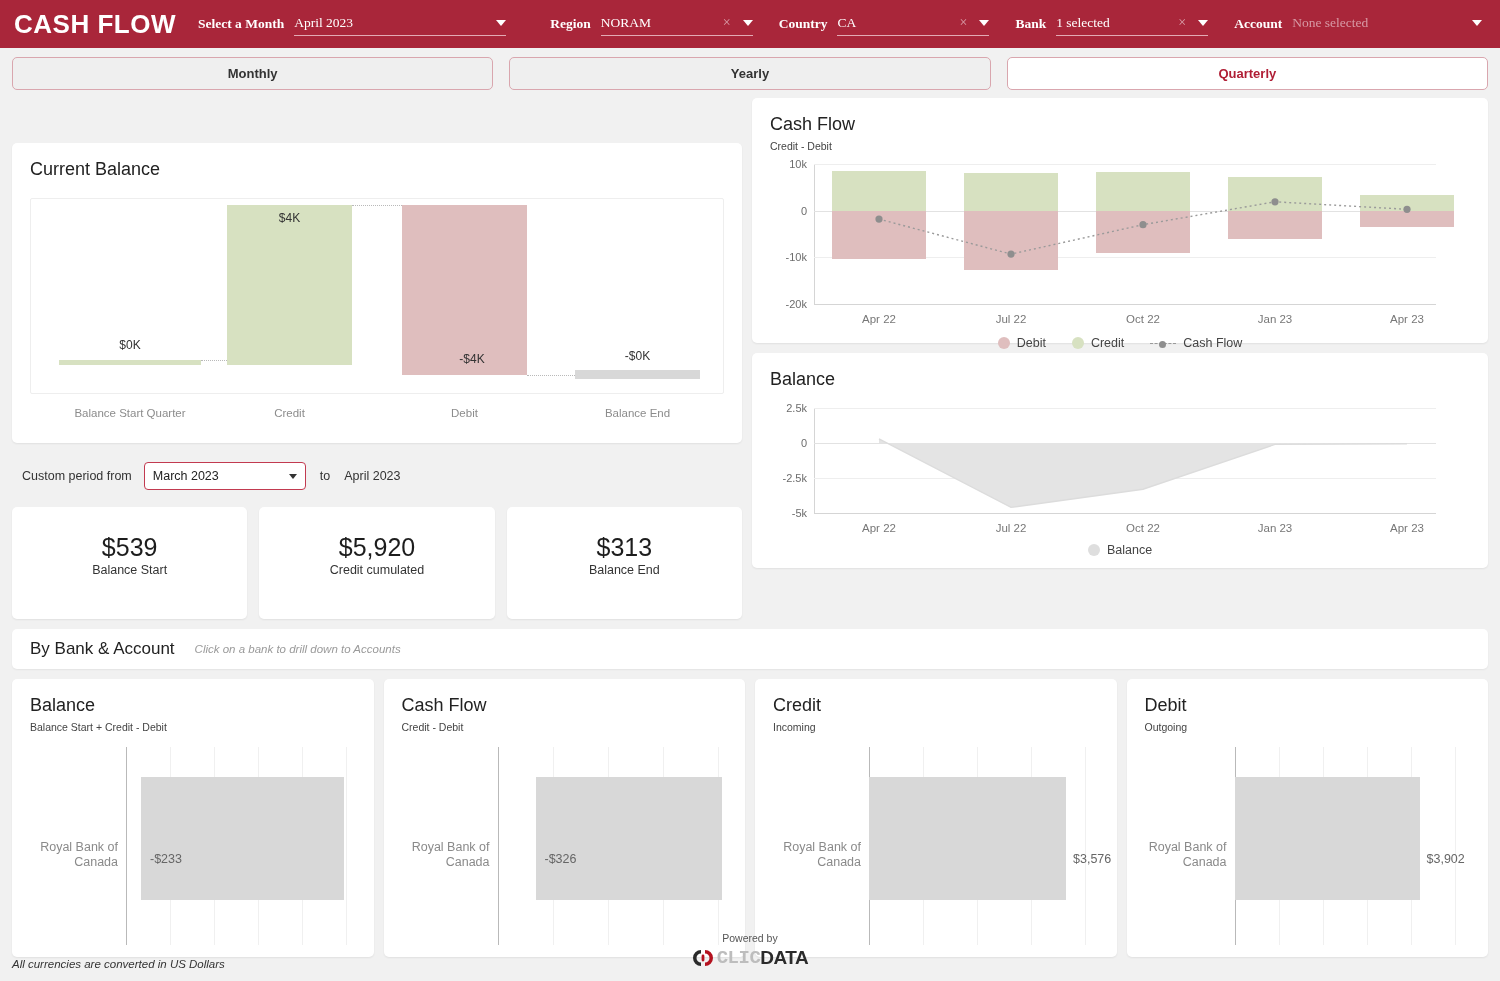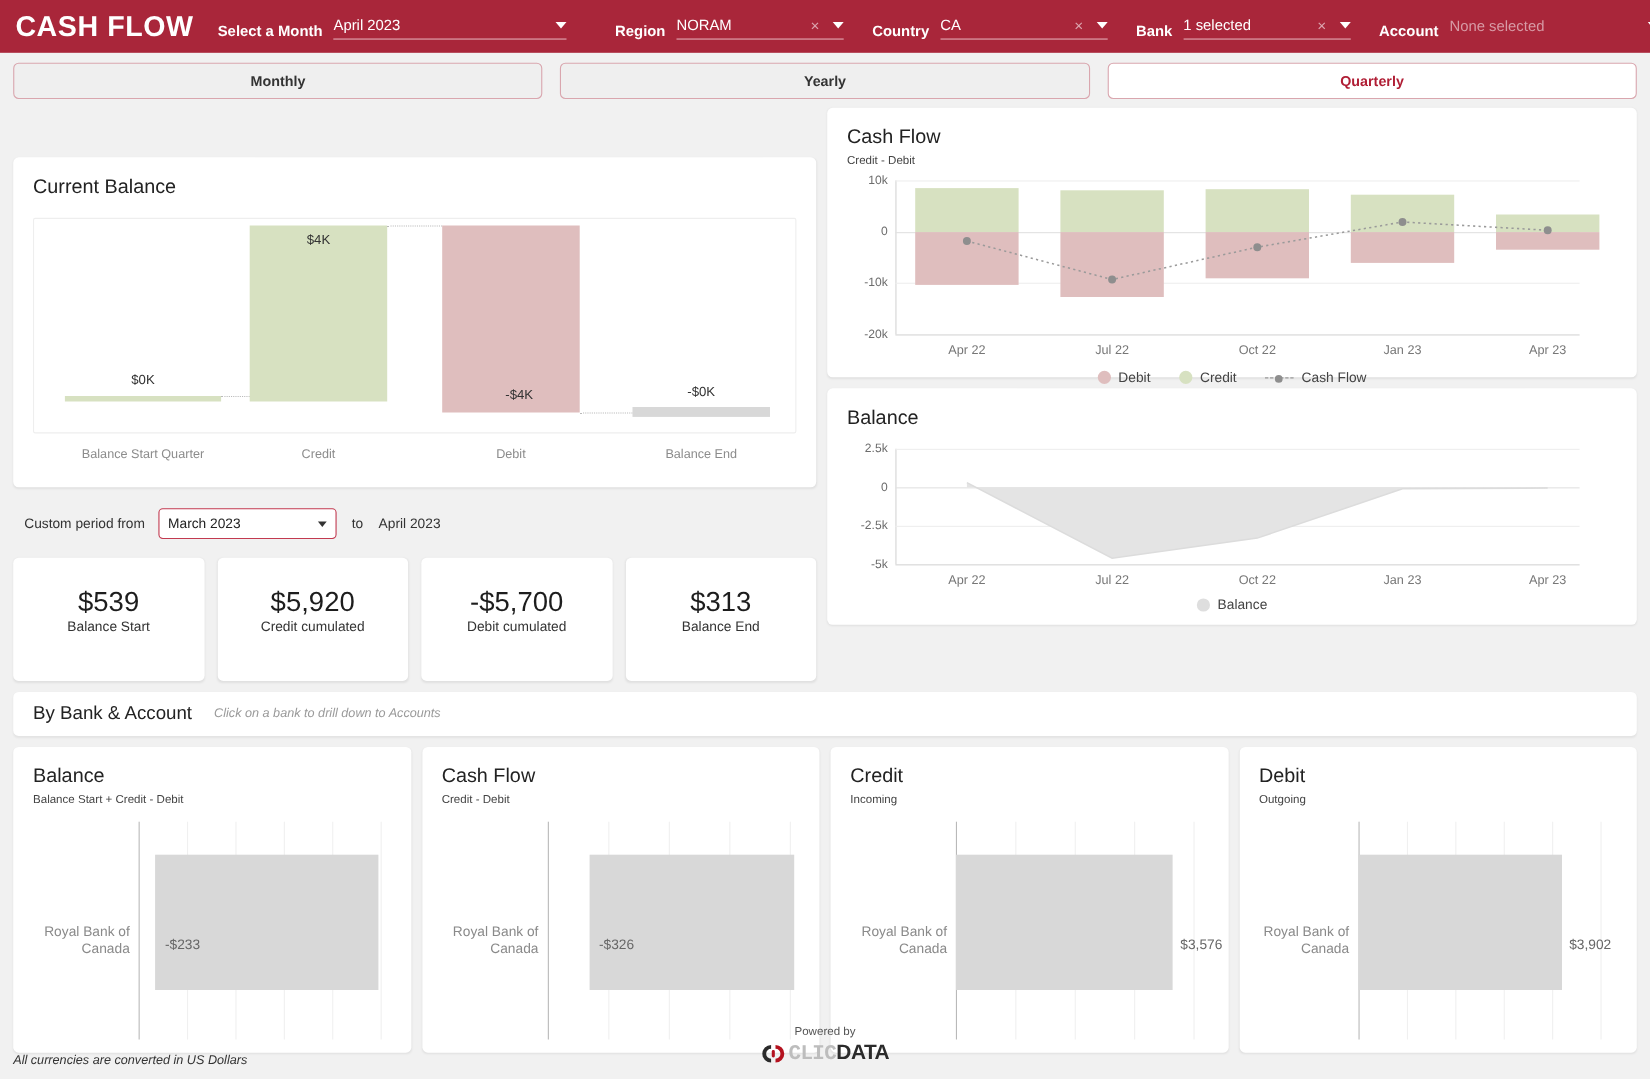--- a/index.html
+++ b/index.html
@@ -16,21 +16,21 @@
     background: #a9263a;
     display: flex; align-items: center;
     padding: 0 14px 0 14px;
     color: #fff;
     position: relative;
   }
   .brand {
     font-size: 26px; font-weight: bold; letter-spacing: .5px;
     color: #ffffff; white-space: nowrap; margin-right: 22px;
   }
-  .filter-group { display: flex; align-items: flex-end; white-space: nowrap; }
+  .filter-group { display: flex; align-items: center; white-space: nowrap; font-family: Liberation Serif, serif; }
   .filter-label {
     font-size: 13.5px; font-weight: bold; color: #ffffff;
     margin-right: 10px; white-space: nowrap;
   }
   .filter-ctl {
     position: relative; display: flex; align-items: center;
     border-bottom: 1.5px solid #e3aab4;
     height: 24px; padding-bottom: 2px;
   }
   .filter-val {
@@ -49,21 +49,21 @@
     border-top: 6px solid #ffffff;
     cursor: pointer;
   }
   .f-month  { width: 212px; margin-right: 44px; }
   .f-region { width: 152px; margin-right: 26px; }
   .f-country{ width: 152px; margin-right: 26px; }
   .f-bank   { width: 152px; margin-right: 26px; }
   .f-account{ width: 190px; border-bottom: none; }
 
   
-  .tabrow { display: flex; gap: 16px; padding: 9px 12px 0 12px; }
+  .tabrow { display: flex; gap: 16px; padding: 9px 12px 0 12px; justify-content: flex-end; }
   .tab {
     flex: 1 1 0; height: 33px;
     border: 1px solid #d9a6ae; border-radius: 5px;
     background: #efefef; color: #333;
     font-size: 13px; font-weight: bold;
     display: flex; align-items: center; justify-content: center;
     cursor: pointer;
   }
   .tab.active { background: #ffffff; color: #b01e35; }
 
@@ -316,24 +316,20 @@
     </div>
 
     <div class="kpi-row">
       <div class="kpi">
         <div class="kpi-val">$539</div>
         <div class="kpi-cap">Balance Start</div>
       </div>
       <div class="kpi">
         <div class="kpi-val">$5,920</div>
         <div class="kpi-cap">Credit cumulated</div>
-      </div>
-      <div class="kpi">
-        <div class="kpi-val">-$5,700</div>
-        <div class="kpi-cap">Debit cumulated</div>
       </div>
       <div class="kpi">
         <div class="kpi-val">$313</div>
         <div class="kpi-cap">Balance End</div>
       </div>
     </div>
   </div>
 
   <div class="col-right">
 

